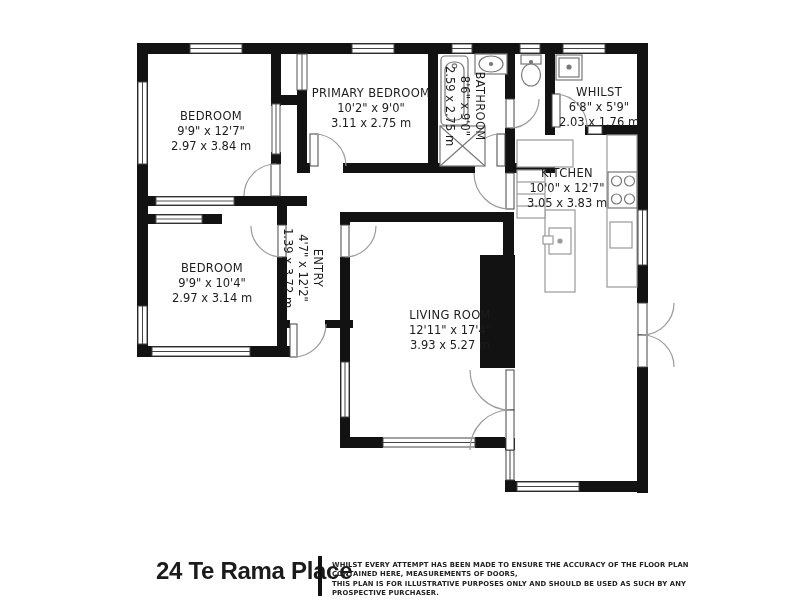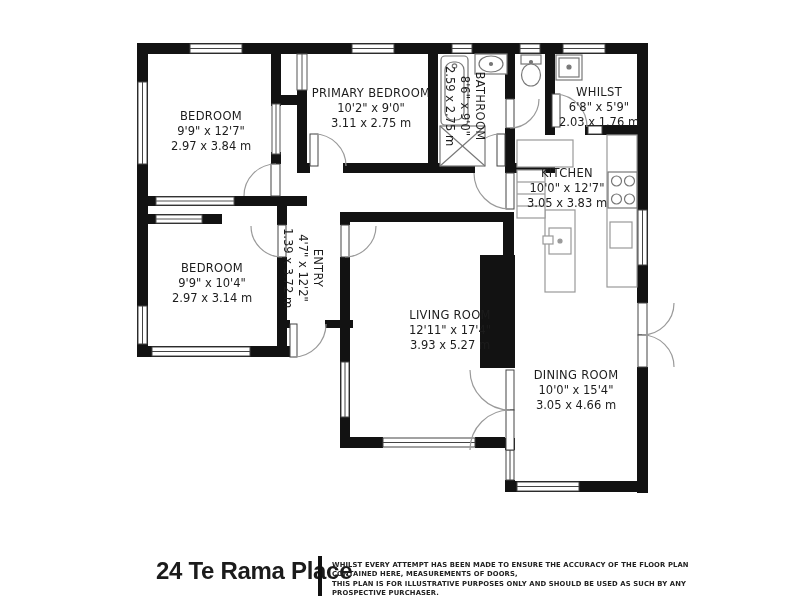--- a/index.html
+++ b/index.html
@@ -229,25 +229,20 @@
 <div class="room-label" style="left:212px;top:284px;">
   <span class="rname">BEDROOM</span>
   <span>9'9" x 10'4"</span>
   <span>2.97 x 3.14 m</span>
 </div>
 <div class="room-label" style="left:425px;top:331px;margin-left:25px;">
   <span class="rname">LIVING ROOM</span>
   <span>12'11" x 17'4"</span>
   <span>3.93 x 5.27 m</span>
 </div>
-<div class="room-label" style="left:576px;top:391px;">
-  <span class="rname">DINING ROOM</span>
-  <span>10'0" x 15'4"</span>
-  <span>3.05 x 4.66 m</span>
-</div>
 
 <div id="footer-title">24 Te Rama Place</div>
 <div id="footer-divider"></div>
 <div id="footer-disclaimer">
   <div>WHILST EVERY ATTEMPT HAS BEEN MADE TO ENSURE THE ACCURACY OF THE FLOOR PLAN CONTAINED HERE, MEASUREMENTS OF DOORS,</div>
   <div>THIS PLAN IS FOR ILLUSTRATIVE PURPOSES ONLY AND SHOULD BE USED AS SUCH BY ANY PROSPECTIVE PURCHASER.</div>
 </div>
 
 </div>
 

